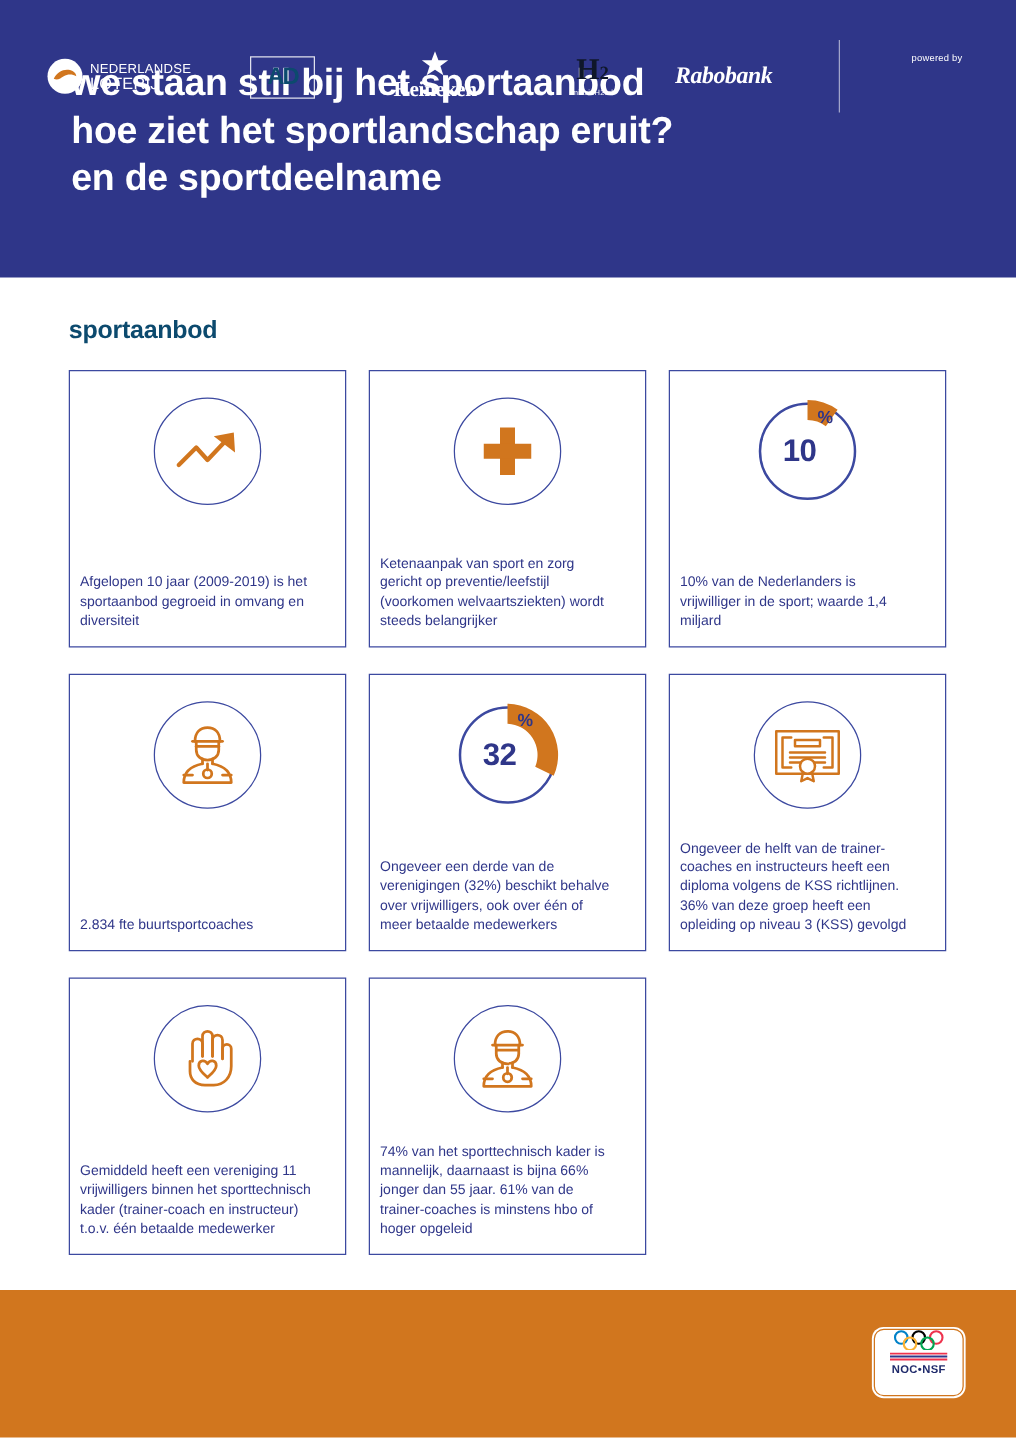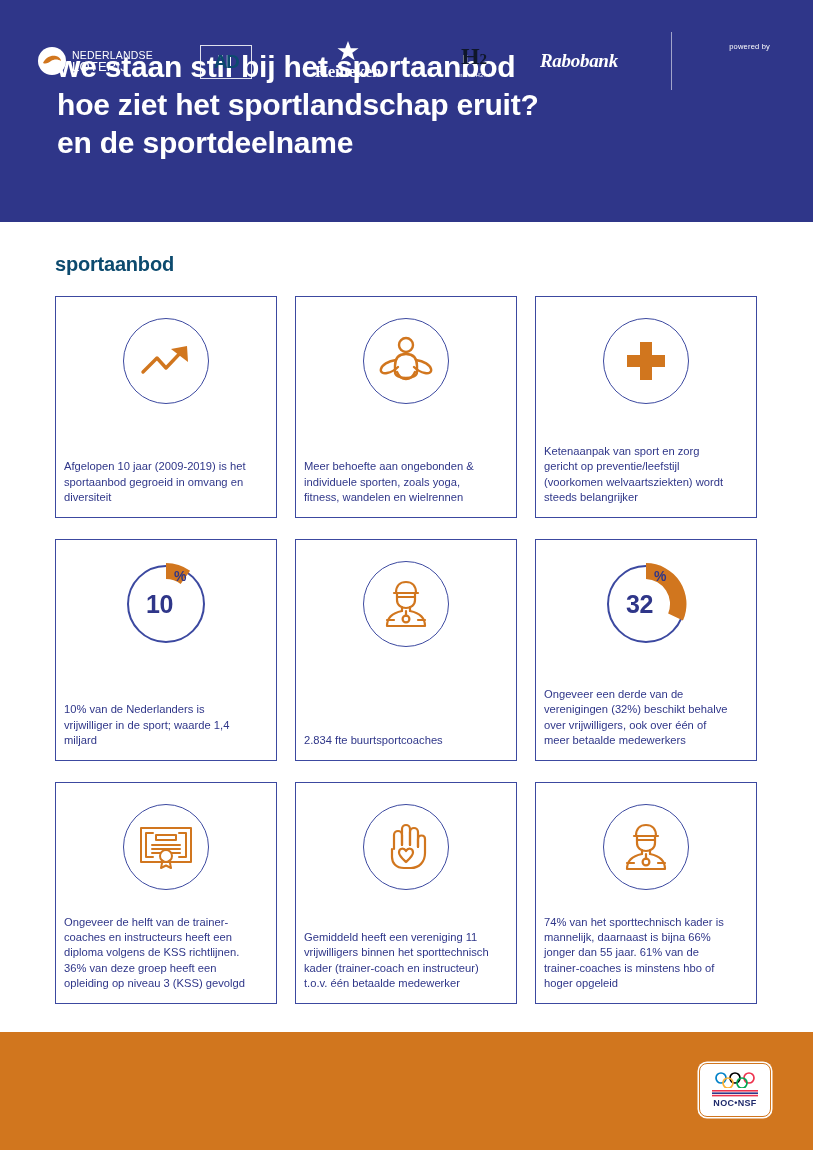--- a/index.html
+++ b/index.html
@@ -95,21 +95,21 @@
   .lg-h2{position:absolute;left:444px;top:38px;width:60px;height:46px;}
   .lg-rb{position:absolute;left:540px;top:50px;width:120px;height:26px;
          color:#fff;font-size:19px;font-weight:bold;font-style:italic;
          font-family:"Liberation Serif", serif;letter-spacing:-0.3px;}
   .divider{position:absolute;left:671px;top:32px;width:1px;height:58px;background:rgba(255,255,255,.55);}
   .poweredby{position:absolute;left:700px;top:42px;width:70px;text-align:right;
              color:#fff;font-size:7.5px;letter-spacing:.2px;}
   .lg-noc{position:absolute;left:699px;top:1063px;width:70px;height:52px;
           background:#fff;border-radius:8px;border:1.5px solid #d1761e;
           box-shadow:0 0 0 1.5px #fff;
-          display:flex;flex-direction:column;align-items:center;justify-content:center;}
+          display:flex;flex-direction:column;align-items:center;}
   .noc-text{color:#1f2a6b;font-size:9px;font-weight:bold;letter-spacing:.3px;margin-top:1px;}
   .nl-mark{
     width:28px;height:28px;border-radius:50%;background:#fff;
     display:flex;align-items:center;justify-content:center;flex:none;
   }
   .nl-words{margin-left:6px;line-height:11px;}
   .nl-words div{color:#fff;font-size:10.5px;font-weight:normal;letter-spacing:.2px;}
   .nl-words div.b{font-size:13px;}
   .ad-box{width:52px;height:32px;border:1.3px solid rgba(255,255,255,.85);
           display:flex;align-items:center;justify-content:center;}
@@ -140,36 +140,20 @@
         <div class="circ">
           <svg width="56" height="46" viewBox="0 0 56 46">
             <polyline points="5,34 19,20 28,30 46,11" fill="none" stroke="#d1761e" stroke-width="3.4" stroke-linecap="round" stroke-linejoin="round"></polyline>
             <polygon points="49,8 50,24 33,11" fill="#d1761e"></polygon>
           </svg>
         </div>
       </div>
       <div class="card-text">Afgelopen 10 jaar (2009-2019) is het sportaanbod gegroeid in omvang en diversiteit</div>
     </div>
 
-    <div class="card">
-      <div class="card-icon">
-        <div class="circ">
-          <svg width="58" height="50" viewBox="0 0 58 50">
-            <g fill="none" stroke="#d1761e" stroke-width="2.4" stroke-linecap="round" stroke-linejoin="round">
-              <circle cx="29" cy="9" r="7"></circle>
-              <path d="M29 18 C21 18 18 23 18 30 L18 36 C18 40 23 42 29 42 C35 42 40 40 40 36 L40 30 C40 23 37 18 29 18 Z"></path>
-              <path d="M19 24 C11 25 5 29 4 33 C3 36 6 38 10 37 C15 36 19 33 21 31"></path>
-              <path d="M39 24 C47 25 53 29 54 33 C55 36 52 38 48 37 C43 36 39 33 37 31"></path>
-              <path d="M20 36 C22 41 25 43 29 43 C33 43 36 41 38 36"></path>
-            </g>
-          </svg>
-        </div>
-      </div>
-      <div class="card-text">Meer behoefte aan ongebonden &amp; individuele sporten, zoals yoga, fitness, wandelen en wielrennen</div>
-    </div>
 
     <div class="card">
       <div class="card-icon">
         <div class="circ">
           <svg width="46" height="46" viewBox="0 0 46 46">
             <rect x="17" y="4" width="12" height="38" fill="#d1761e"></rect>
             <rect x="4" y="17" width="38" height="12" fill="#d1761e"></rect>
           </svg>
         </div>
       </div>

